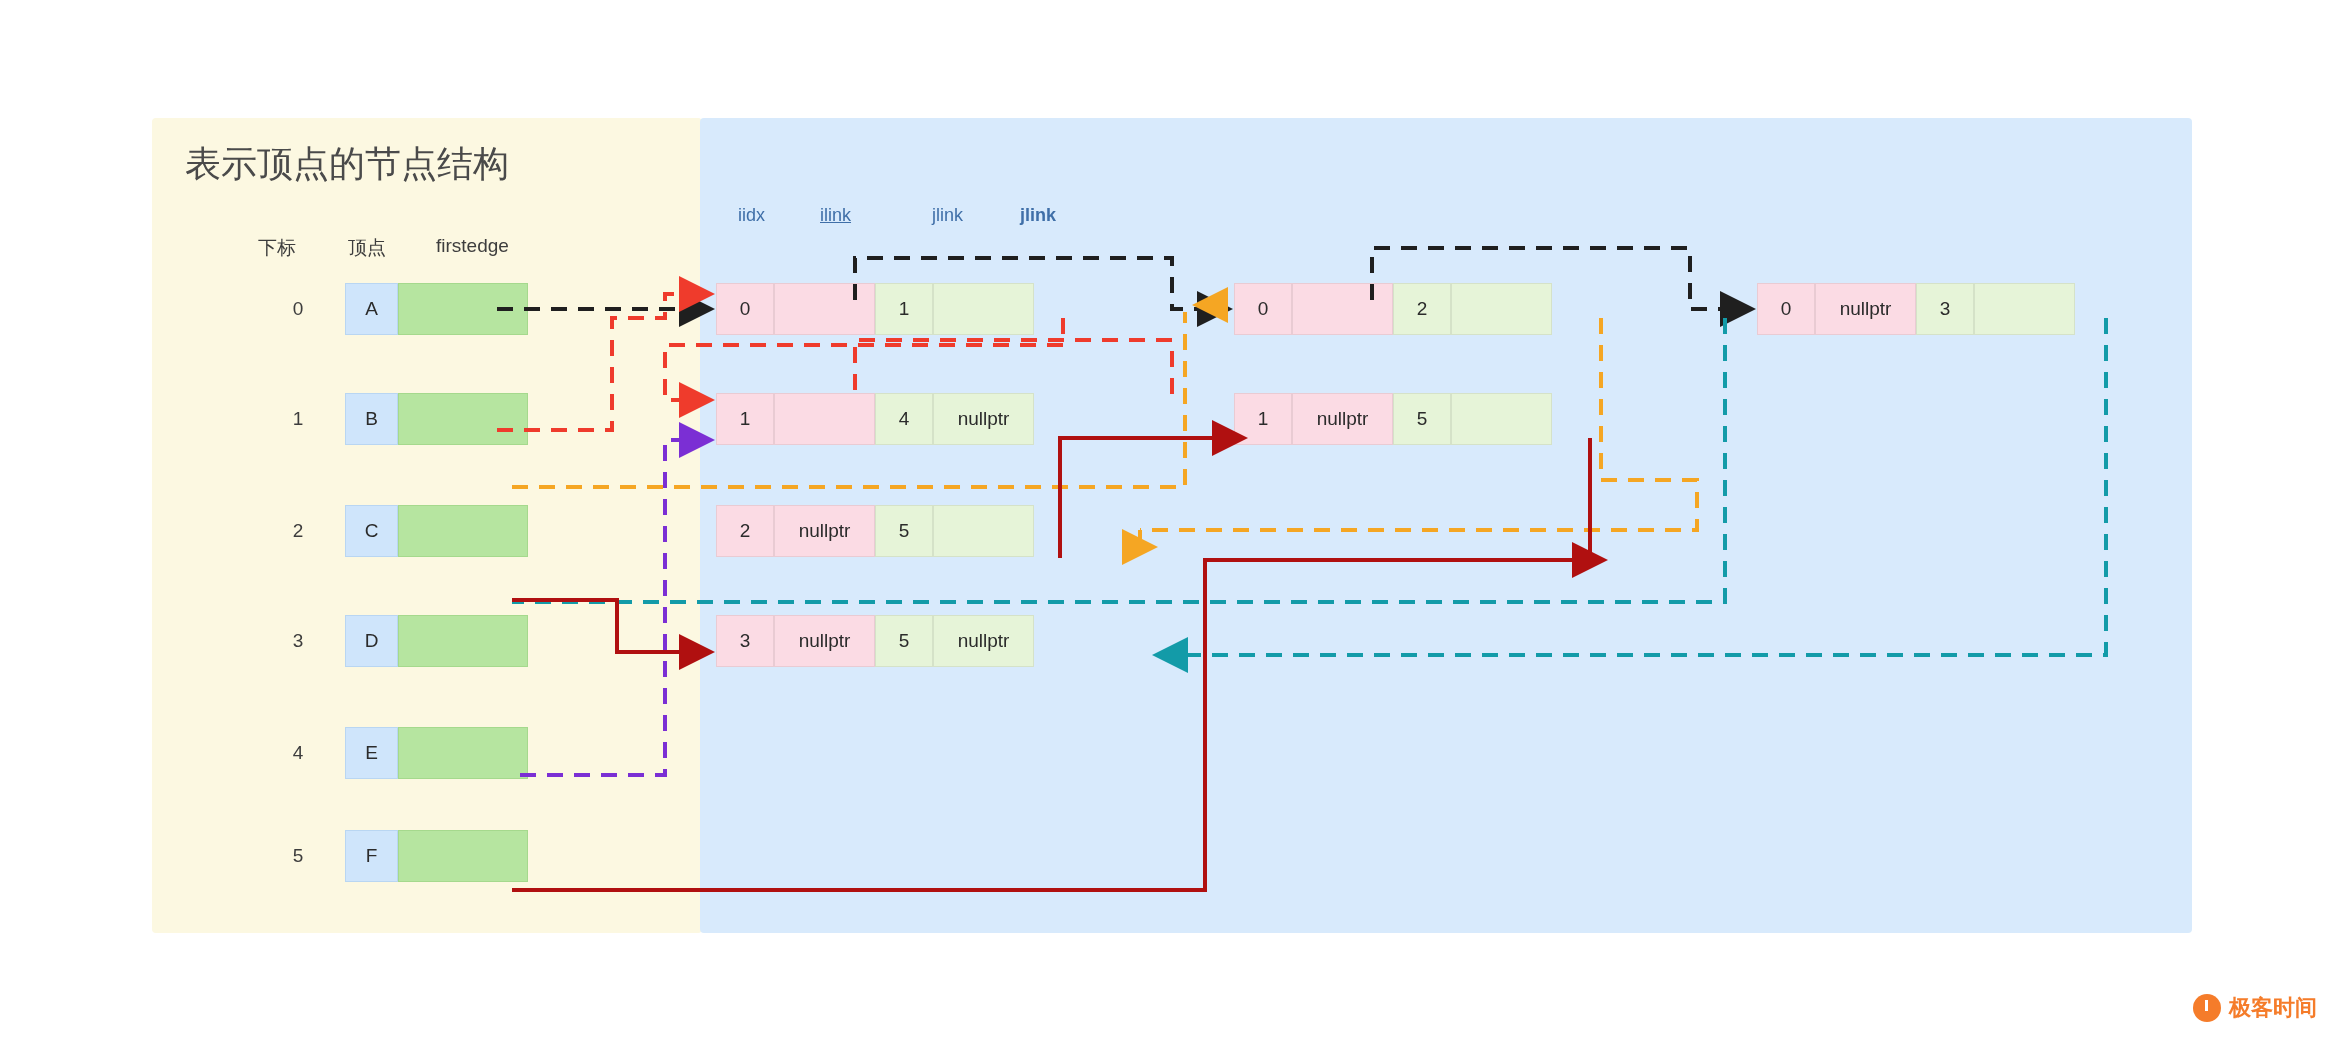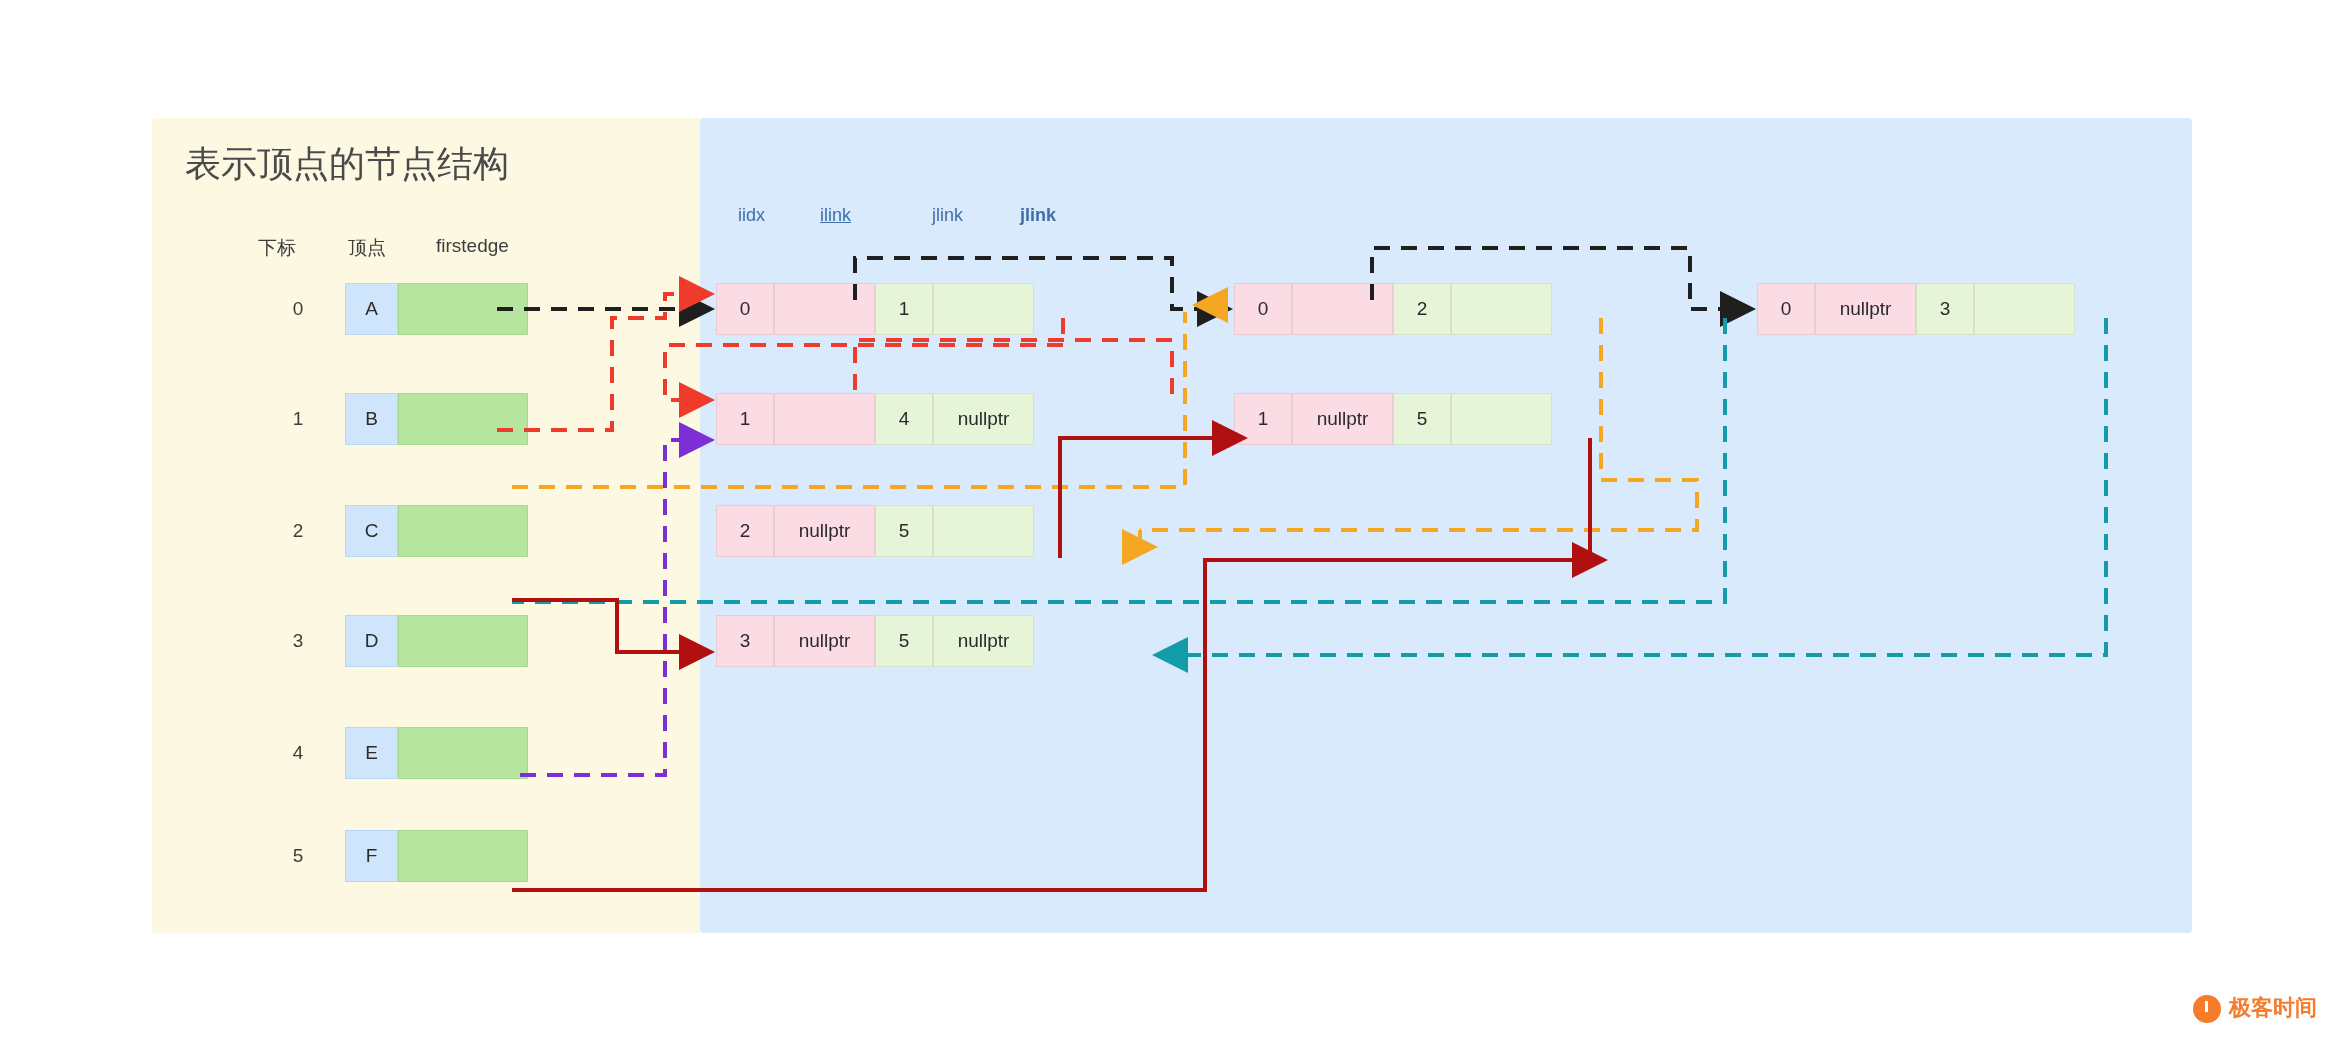--- a/index.html
+++ b/index.html
@@ -111,21 +111,21 @@
     width: 2347px; height: 1045px;
     pointer-events: none;
   }
 
   
   #watermark {
     position: absolute;
     right: 30px;
     bottom: 22px;
     display: flex;
-    align-items: flex-end;
+    align-items: center;
     gap: 8px;
   }
   #watermark .wm-dot {
     width: 28px; height: 28px;
     border-radius: 50%;
     background: #f57c2a;
     position: relative;
   }
   #watermark .wm-dot::after {
     content: "";

